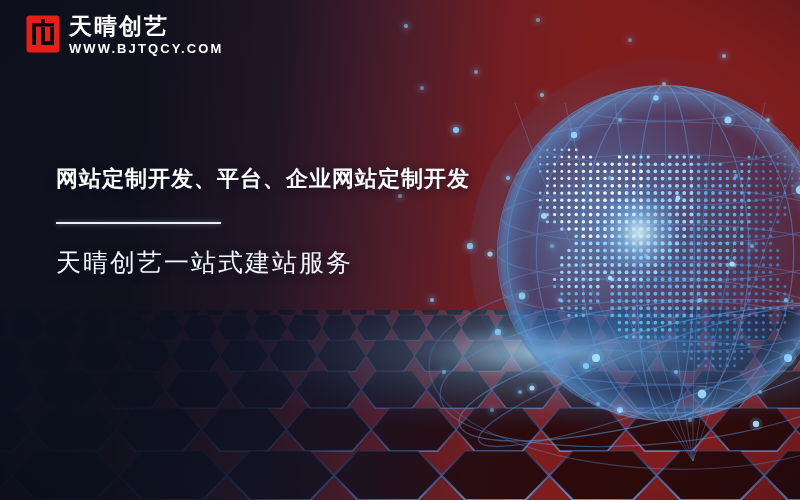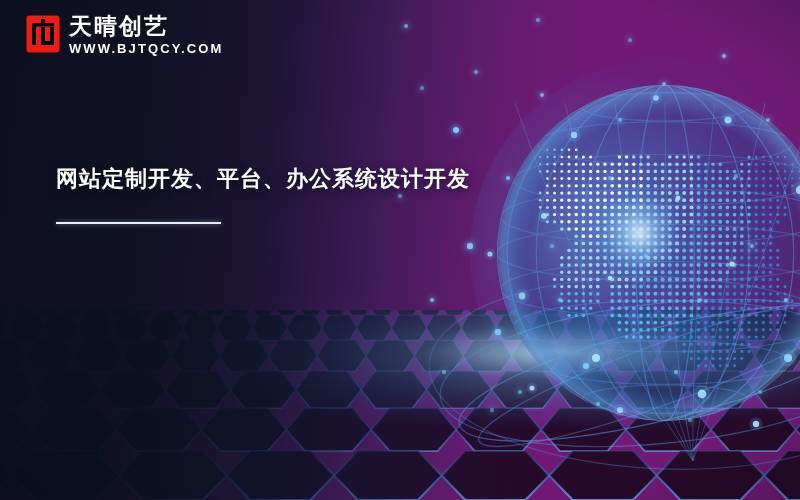--- a/index.html
+++ b/index.html
@@ -6,21 +6,21 @@
     margin: 0;
     padding: 0;
     background: #000;
   }
   #banner {
     position: relative;
     width: 800px;
     height: 500px;
     overflow: hidden;
     font-family: "Liberation Sans", "DejaVu Sans", sans-serif;
-    background: #701a75;
+    background: #7f1d1d;
     user-select: none;
   }
 
   
   .bg-base {
     position: absolute;
     inset: 0;
     background:
       radial-gradient(ellipse 560px 420px at 76% 44%, #2a6bb8 0%, #1d4d91 26%, #143a70 46%, #0e2450 64%, #0b1734 80%, #0a1228 100%),
       linear-gradient(100deg, #0d1424 0%, #0e1executed 0%, #101a30 38%, #12254a 62%, #123057 100%);
@@ -1659,17 +1659,18 @@
       <path d="M19 26 h9 v4 h-9 z" fill="#0e1executed"></path>
       <path d="M15 4 h4 v5 h-4 z" fill="#0e1executed"></path>
     </svg>
     <div class="logo-text-block">
       <div class="logo-cn">天晴创艺</div>
       <div class="logo-url">WWW.BJTQCY.COM</div>
     </div>
   </div>
 
   <div class="copy">
-    <p class="subline">网站定制开发、平台、办公系统设计开发</p>
+    <p class="subline">网站定制开发、平台、企业网站定制开发</p>
     <div class="divider"></div>
+    <p class="tagline">天晴创艺一站式建站服务</p>
   </div>
 
 </div>
 
 </body></html>

